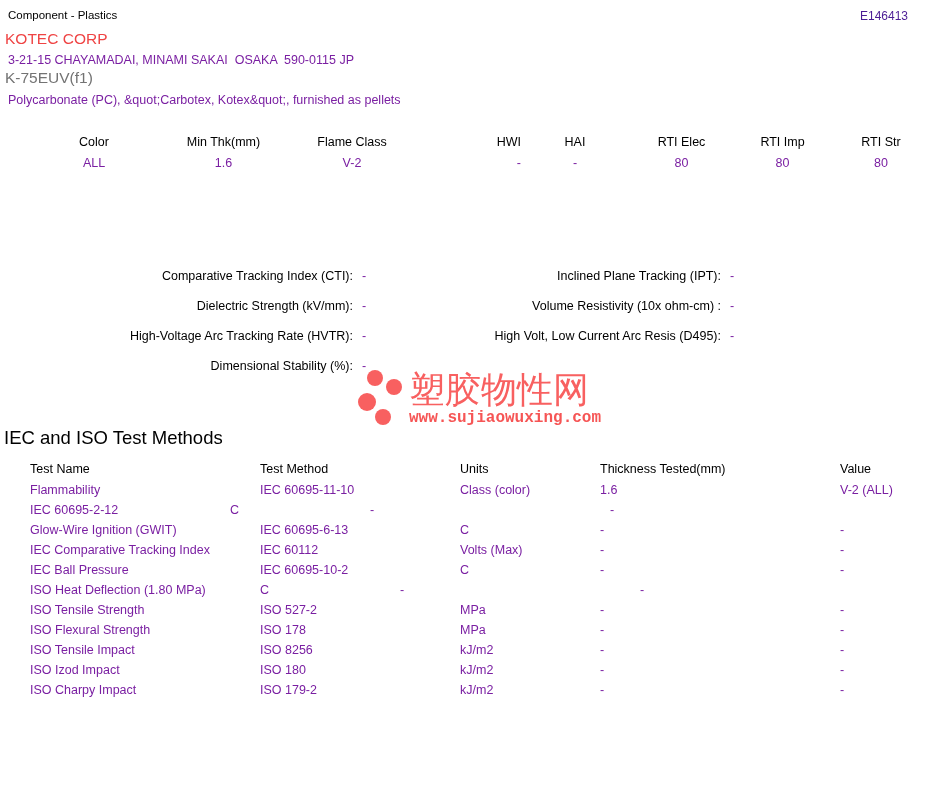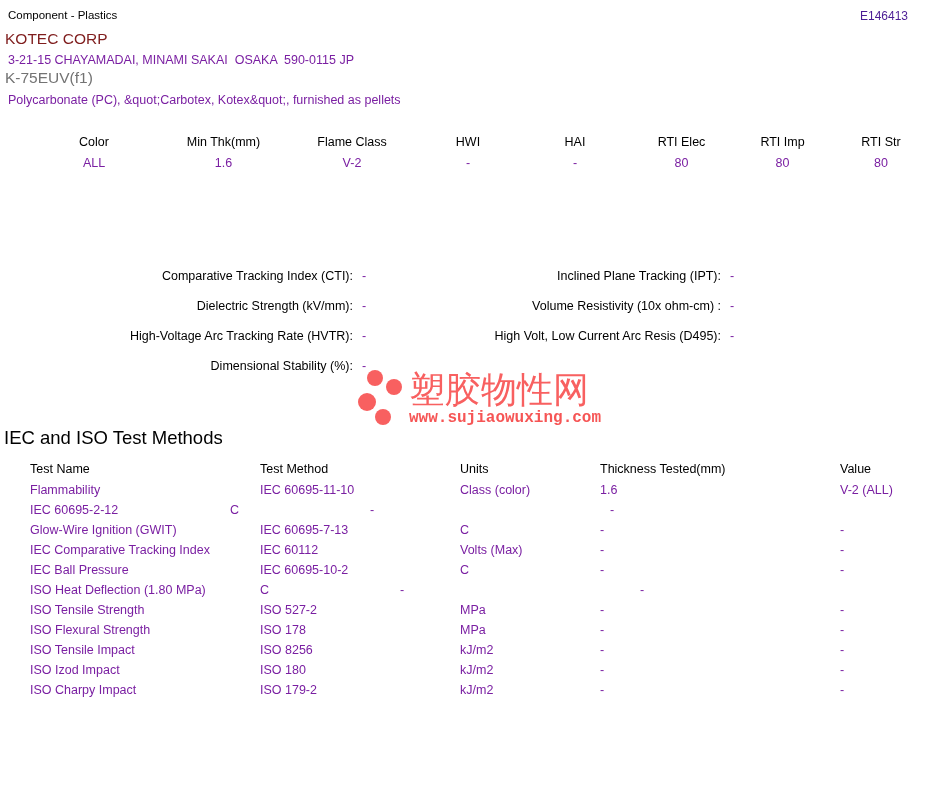--- a/index.html
+++ b/index.html
@@ -13,35 +13,35 @@
     position: relative;
     font-family: "Liberation Sans", "DejaVu Sans", sans-serif;
     color: #000000;
     overflow: hidden;
   }
   .abs { position: absolute; }
 
   
   .doc-type   { left: 8px;  top: 9px;  font-size: 11.5px; color: #000; }
   .file-no    { right: 42px; top: 9px; font-size: 12px;   color: #4c1d95; }
-  .company    { left: 5px;  top: 30px; font-size: 15.5px; color: #7f1d1d; }
+  .company    { left: 5px;  top: 30px; font-size: 15.5px; color: #ef4444; }
   .address    { left: 8px;  top: 53px; font-size: 12.5px; color: #7a1fa2; white-space: pre; }
   .model      { left: 5px;  top: 69px; font-size: 15.5px; color: #737373; }
   .material   { left: 8px;  top: 93px; font-size: 12.5px; color: #7a1fa2; }
 
   
   .ratings {
     left: 30px; top: 132px; width: 901px;
     display: flex; 
   }
   .rt-col { text-align: center; }
   .rt-col:nth-child(1) { width: 128px; }
   .rt-col:nth-child(2) { width: 131px; }
   .rt-col:nth-child(3) { width: 126px; }
-  .rt-col:nth-child(4) { width: 106px; }
+  .rt-col:nth-child(4) { width: 106px; text-align: right; }
   .rt-col:nth-child(5) { width: 108px; }
   .rt-col:nth-child(6) { width: 105px; }
   .rt-col:nth-child(7) { width: 97px;  }
   .rt-col:nth-child(8) { width: 100px; }
   .rt-label { font-size: 12.5px; line-height: 21px; color: #000; }
   .rt-value { font-size: 12.5px; line-height: 21px; color: #7a1fa2; }
 
   
   .elec-left  { left: 0;     top: 269px; }
   .elec-right { left: 360px; top: 269px; }
@@ -213,21 +213,21 @@
 
     <div class="t-row t-body">
       <div class="t-cell c2">IEC 60695-2-12</div>
       <div class="t-cell c3">C</div>
       <div class="t-cell c4">-</div>
       <div class="t-cell c5">-</div>
     </div>
 
     <div class="t-row t-body">
       <div class="t-cell c1">Glow-Wire Ignition (GWIT)</div>
-      <div class="t-cell c2">IEC 60695-7-13</div>
+      <div class="t-cell c2">IEC 60695-6-13</div>
       <div class="t-cell c3">C</div>
       <div class="t-cell c4">-</div>
       <div class="t-cell c5">-</div>
     </div>
 
     <div class="t-row t-body">
       <div class="t-cell c1">IEC Comparative Tracking Index</div>
       <div class="t-cell c2">IEC 60112</div>
       <div class="t-cell c3">Volts (Max)</div>
       <div class="t-cell c4">-</div>

